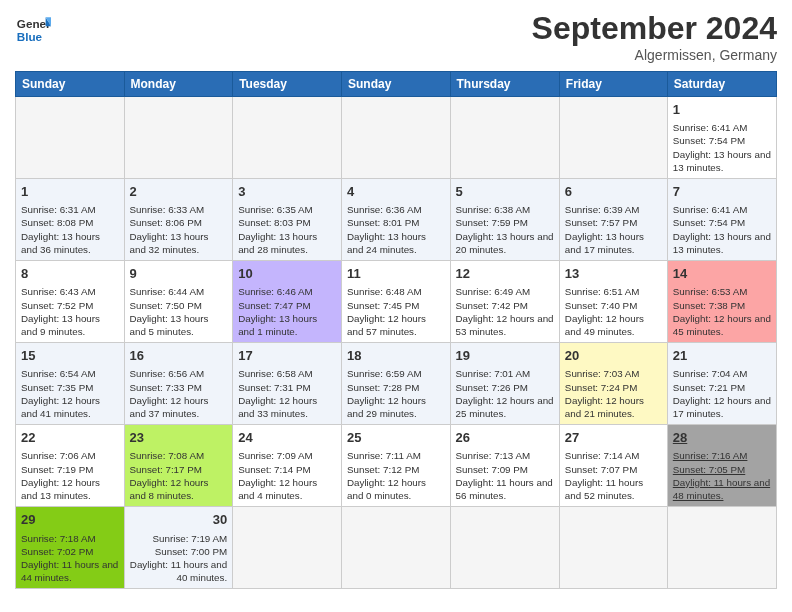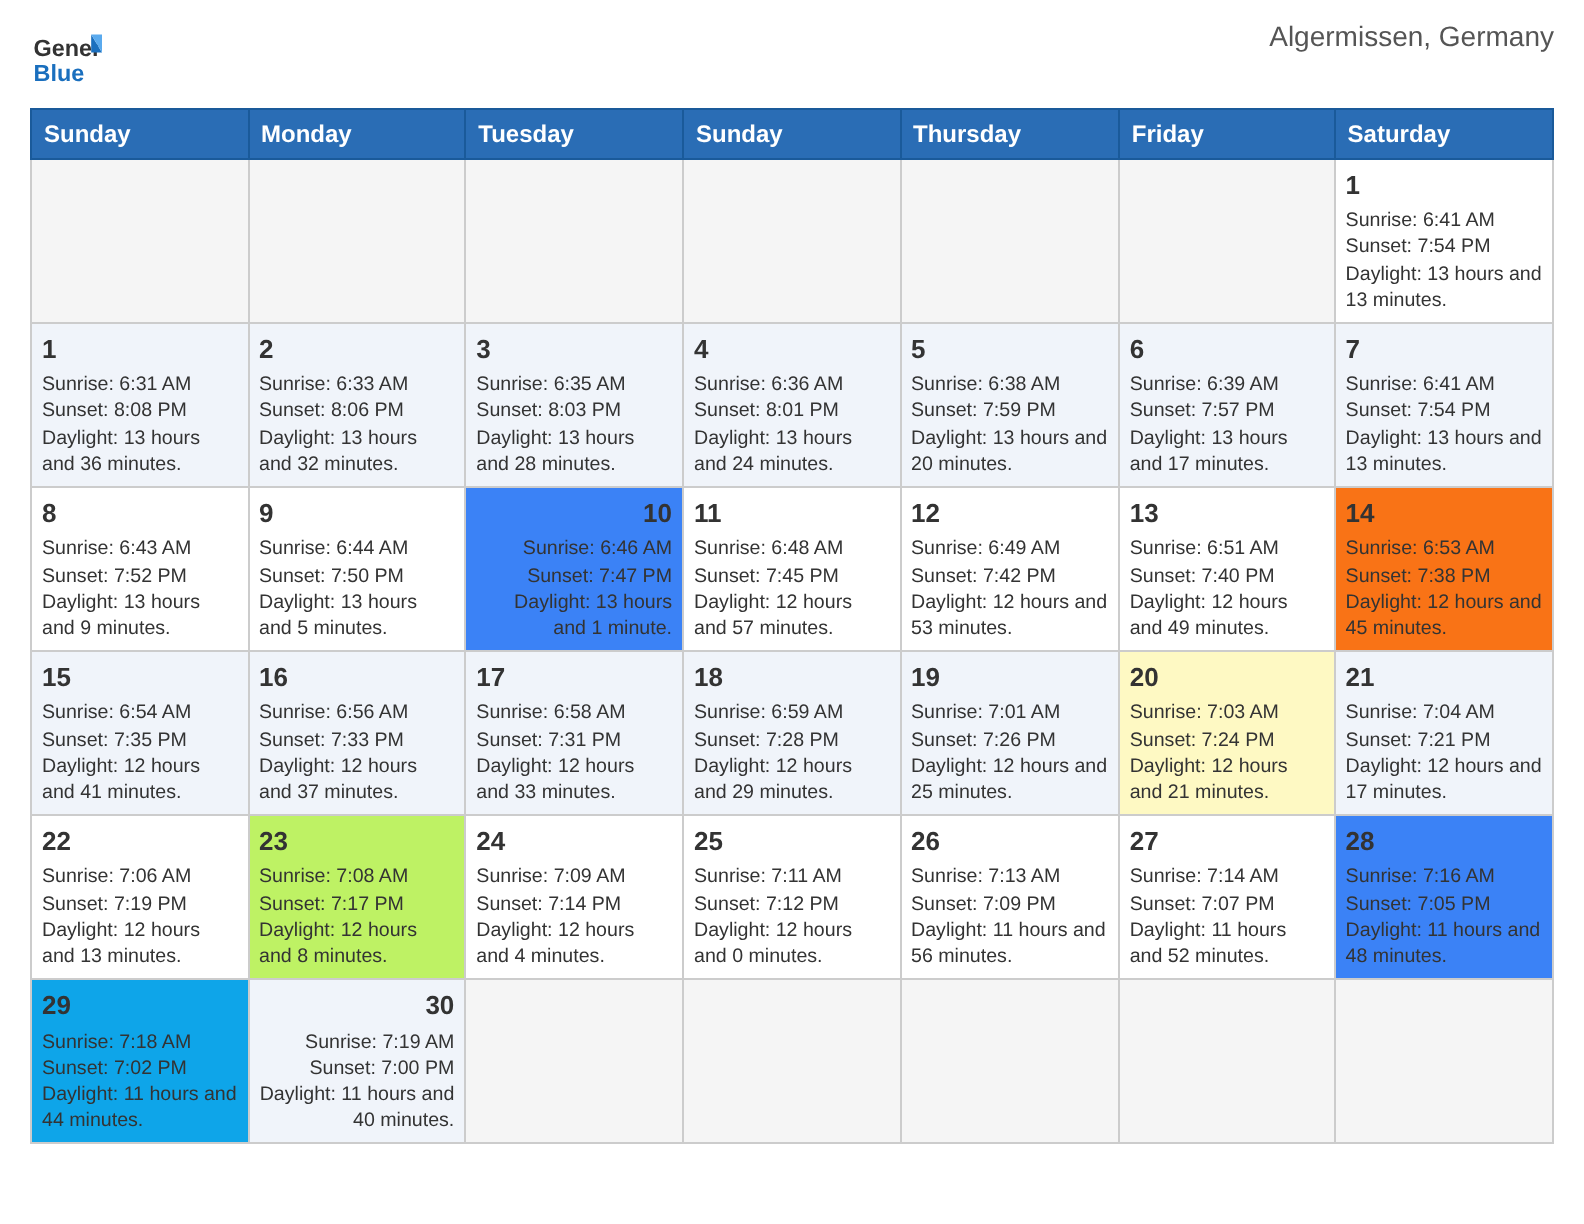--- a/index.html
+++ b/index.html
@@ -94,20 +94,21 @@
   <div class="header">
     <div class="logo">
       <svg class="logo-icon" viewBox="0 0 40 40">
         <text x="2" y="20" font-size="13" font-weight="bold" fill="#333" font-family="Arial">General</text>
         <text x="2" y="34" font-size="13" font-weight="bold" fill="#1a6fbe" font-family="Arial">Blue</text>
         <polygon points="34,8 40,18 34,18" fill="#1a6fbe"></polygon>
         <polygon points="34,8 40,8 40,18" fill="#5aaaee"></polygon>
       </svg>
     </div>
     <div class="title-block">
+      <div class="month-title">September 2024</div>
       <div class="location">Algermissen, Germany</div>
     </div>
   </div>
 
   <table class="calendar">
     <thead>
       <tr>
         <th>Sunday</th>
         <th>Monday</th>
         <th>Tuesday</th>
@@ -162,37 +163,37 @@
         </tr>
         <tr>
           <td style="background: rgb(255, 255, 255);">
             <span class="day-num">8</span>
             <div class="day-info">Sunrise: 6:43 AM<br>Sunset: 7:52 PM<br>Daylight: 13 hours and 9 minutes.</div>
           </td>
           <td style="background: rgb(255, 255, 255);">
             <span class="day-num">9</span>
             <div class="day-info">Sunrise: 6:44 AM<br>Sunset: 7:50 PM<br>Daylight: 13 hours and 5 minutes.</div>
           </td>
-          <td style="background: #3b82f6; text-align: right;">
+          <td style="background: #c4b5fd;">
             <span class="day-num">10</span>
             <div class="day-info">Sunrise: 6:46 AM<br>Sunset: 7:47 PM<br>Daylight: 13 hours and 1 minute.</div>
           </td>
           <td style="background: rgb(255, 255, 255);">
             <span class="day-num">11</span>
             <div class="day-info">Sunrise: 6:48 AM<br>Sunset: 7:45 PM<br>Daylight: 12 hours and 57 minutes.</div>
           </td>
           <td style="background: rgb(255, 255, 255);">
             <span class="day-num">12</span>
             <div class="day-info">Sunrise: 6:49 AM<br>Sunset: 7:42 PM<br>Daylight: 12 hours and 53 minutes.</div>
           </td>
           <td style="background: rgb(255, 255, 255);">
             <span class="day-num">13</span>
             <div class="day-info">Sunrise: 6:51 AM<br>Sunset: 7:40 PM<br>Daylight: 12 hours and 49 minutes.</div>
           </td>
-          <td style="background: #f97316;">
+          <td style="background: #fca5a5;">
             <span class="day-num">14</span>
             <div class="day-info">Sunrise: 6:53 AM<br>Sunset: 7:38 PM<br>Daylight: 12 hours and 45 minutes.</div>
           </td>
         </tr>
         <tr>
           <td style="background: rgb(240, 244, 250);">
             <span class="day-num">15</span>
             <div class="day-info">Sunrise: 6:54 AM<br>Sunset: 7:35 PM<br>Daylight: 12 hours and 41 minutes.</div>
           </td>
           <td style="background: rgb(240, 244, 250);">
@@ -238,27 +239,27 @@
             <div class="day-info">Sunrise: 7:11 AM<br>Sunset: 7:12 PM<br>Daylight: 12 hours and 0 minutes.</div>
           </td>
           <td style="background: rgb(255, 255, 255);">
             <span class="day-num">26</span>
             <div class="day-info">Sunrise: 7:13 AM<br>Sunset: 7:09 PM<br>Daylight: 11 hours and 56 minutes.</div>
           </td>
           <td style="background: rgb(255, 255, 255);">
             <span class="day-num">27</span>
             <div class="day-info">Sunrise: 7:14 AM<br>Sunset: 7:07 PM<br>Daylight: 11 hours and 52 minutes.</div>
           </td>
-          <td style="background: #3b82f6;">
+          <td style="background: #a3a3a3; text-decoration: underline;">
             <span class="day-num">28</span>
             <div class="day-info">Sunrise: 7:16 AM<br>Sunset: 7:05 PM<br>Daylight: 11 hours and 48 minutes.</div>
           </td>
         </tr>
         <tr>
-          <td style="background: #0ea5e9;">
+          <td style="background: #84cc16;">
             <span class="day-num">29</span>
             <div class="day-info">Sunrise: 7:18 AM<br>Sunset: 7:02 PM<br>Daylight: 11 hours and 44 minutes.</div>
           </td>
           <td style="background: rgb(240, 244, 250); text-align: right;">
             <span class="day-num">30</span>
             <div class="day-info">Sunrise: 7:19 AM<br>Sunset: 7:00 PM<br>Daylight: 11 hours and 40 minutes.</div>
           </td>
           <td class="empty" style="background: rgb(245, 245, 245);"></td>
           <td class="empty" style="background: rgb(245, 245, 245);"></td>
           <td class="empty" style="background: rgb(245, 245, 245);"></td>

